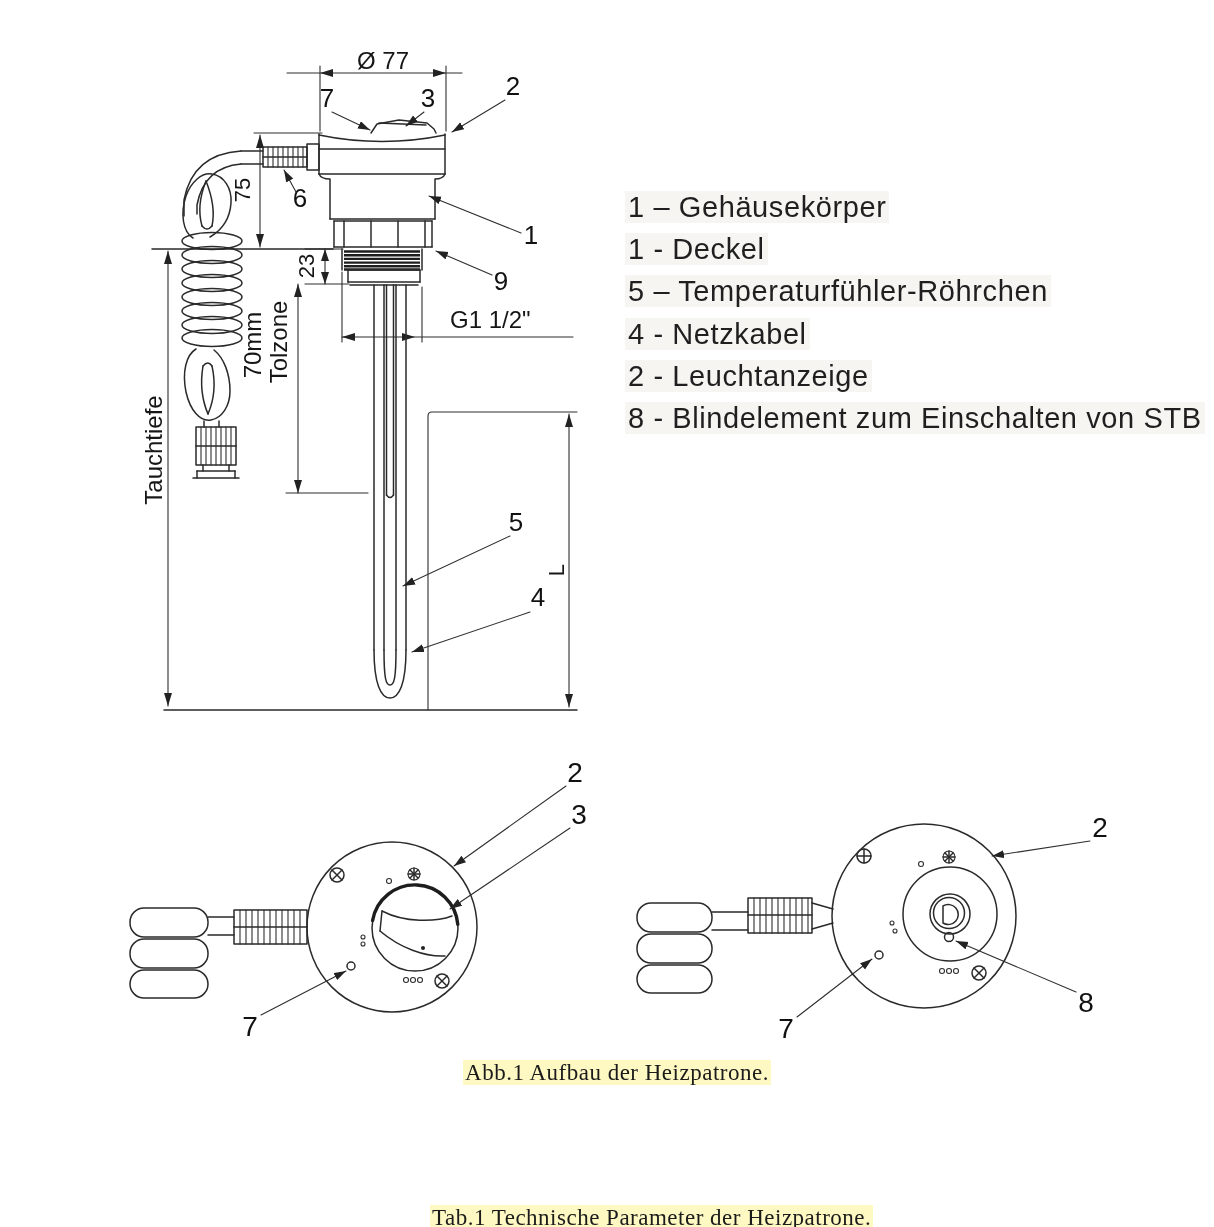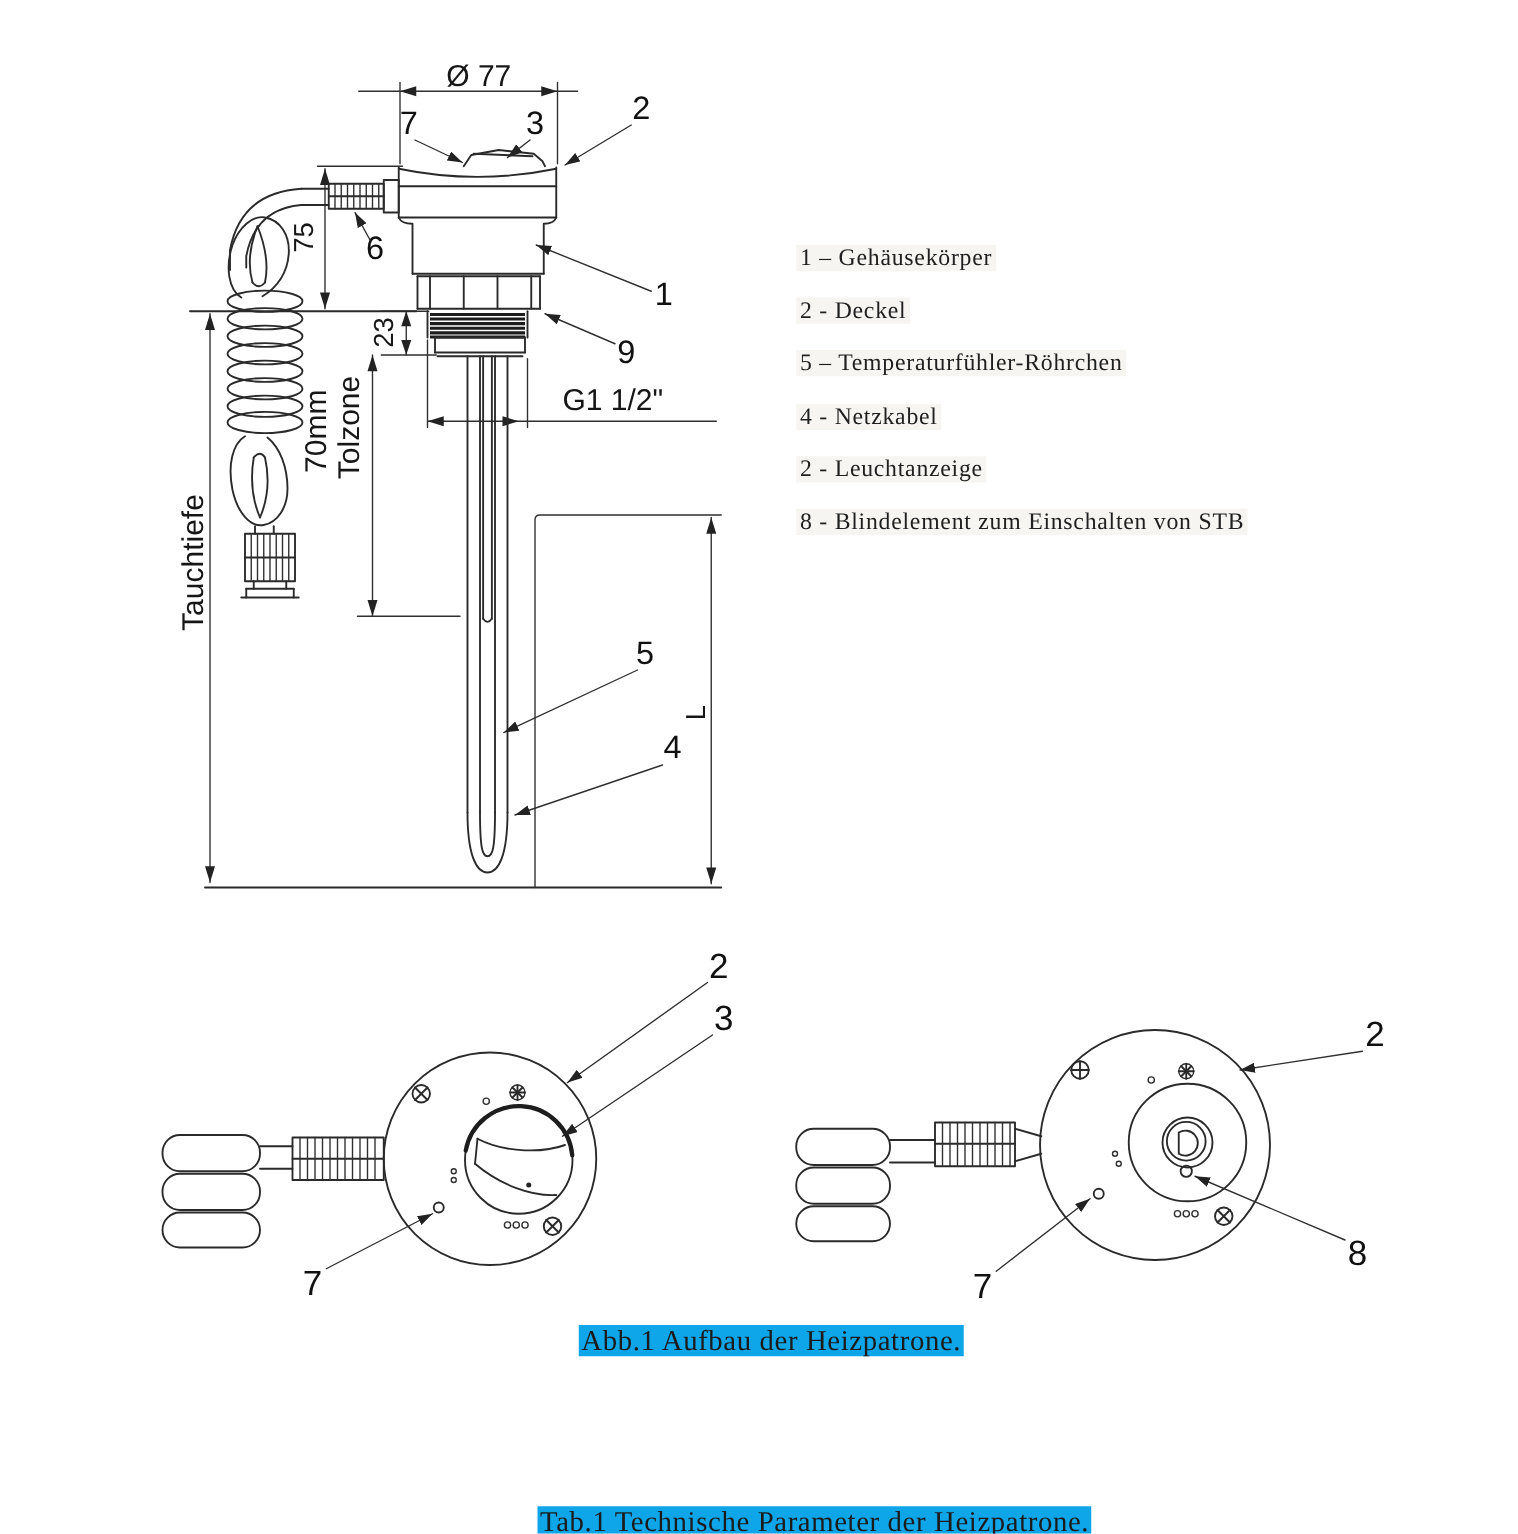--- a/index.html
+++ b/index.html
@@ -11,27 +11,27 @@
   .thin {stroke:#2f2f2f;stroke-width:1.1;fill:none;stroke-linecap:round;}
   .bold {stroke:#1d1d1d;stroke-width:3.4;fill:none;stroke-linecap:round;}
   .stripe{stroke:#1d1d1d;stroke-width:2.4;fill:none;}
   .fillb{fill:#222222;stroke:none;}
   .dot  {fill:#222222;stroke:none;}
   text.dim {font-family:"Liberation Sans",sans-serif;font-size:22px;fill:#161616;}
   text.dim24{font-family:"Liberation Sans",sans-serif;font-size:24px;fill:#161616;}
   text.co  {font-family:"Liberation Sans",sans-serif;font-size:26px;fill:#111111;}
   text.co2 {font-family:"Liberation Sans",sans-serif;font-size:28px;fill:#111111;}
   
-  .legend{position:absolute;left:625px;top:186px;font-family:Liberation Serif, serif;
-          font-size:19px;color:#1f1f1f;letter-spacing:0.6px;margin-left:12px;}
+  .legend{position:absolute;left:625px;top:186px;font-family:Liberation Sans, sans-serif;
+          font-size:29px;color:#1f1f1f;letter-spacing:0.6px;}
   .legend .row{height:42.2px;line-height:42.2px;white-space:nowrap;}
   .legend .row span{background:#f6f5f2;padding:0 3px;}
   .caption{position:absolute;font-family:"Liberation Serif",serif;font-size:23px;color:#1b1b1b;
            letter-spacing:0.5px;text-align:center;white-space:nowrap;}
-  .caption span{background:#0ea5e9;padding:0 2px;}
+  .caption span{background:#fef9c3;padding:0 2px;}
   .cap-abb{left:397px;top:1060px;width:440px;}
   .cap-tab{left:430px;top:1181px;width:440px;margin-top:24px;}
 </style>
 </head>
 <body>
 
 <div class="stage">
 
   <svg width="1214" height="1227" viewBox="0 0 1214 1227">
     <defs>
@@ -371,21 +371,21 @@
       <line class="thin" x1="1090" y1="841" x2="992" y2="856" marker-end="url(#arr)"></line>
       <text class="co2" x="1086" y="1012" text-anchor="middle">8</text>
       <line class="thin" x1="1076" y1="992" x2="956" y2="941" marker-end="url(#arr)"></line>
       <text class="co2" x="786" y="1038" text-anchor="middle">7</text>
       <line class="thin" x1="797" y1="1017" x2="872" y2="959" marker-end="url(#arr)"></line>
     </g>
   </svg>
 
   <div class="legend">
     <div class="row"><span>1 – Gehäusekörper</span></div>
-    <div class="row"><span>2 - Deckel</span></div>
+    <div class="row"><span>1 - Deckel</span></div>
     <div class="row"><span>5 – Temperaturfühler-Röhrchen</span></div>
     <div class="row"><span>4 - Netzkabel</span></div>
     <div class="row"><span>2 - Leuchtanzeige</span></div>
     <div class="row"><span>8 - Blindelement zum Einschalten von STB</span></div>
   </div>
 
   <div class="caption cap-abb"><span>Abb.1 Aufbau der Heizpatrone.</span></div>
   <div class="caption cap-tab"><span>Tab.1 Technische Parameter der Heizpatrone.</span></div>
 
 </div>

